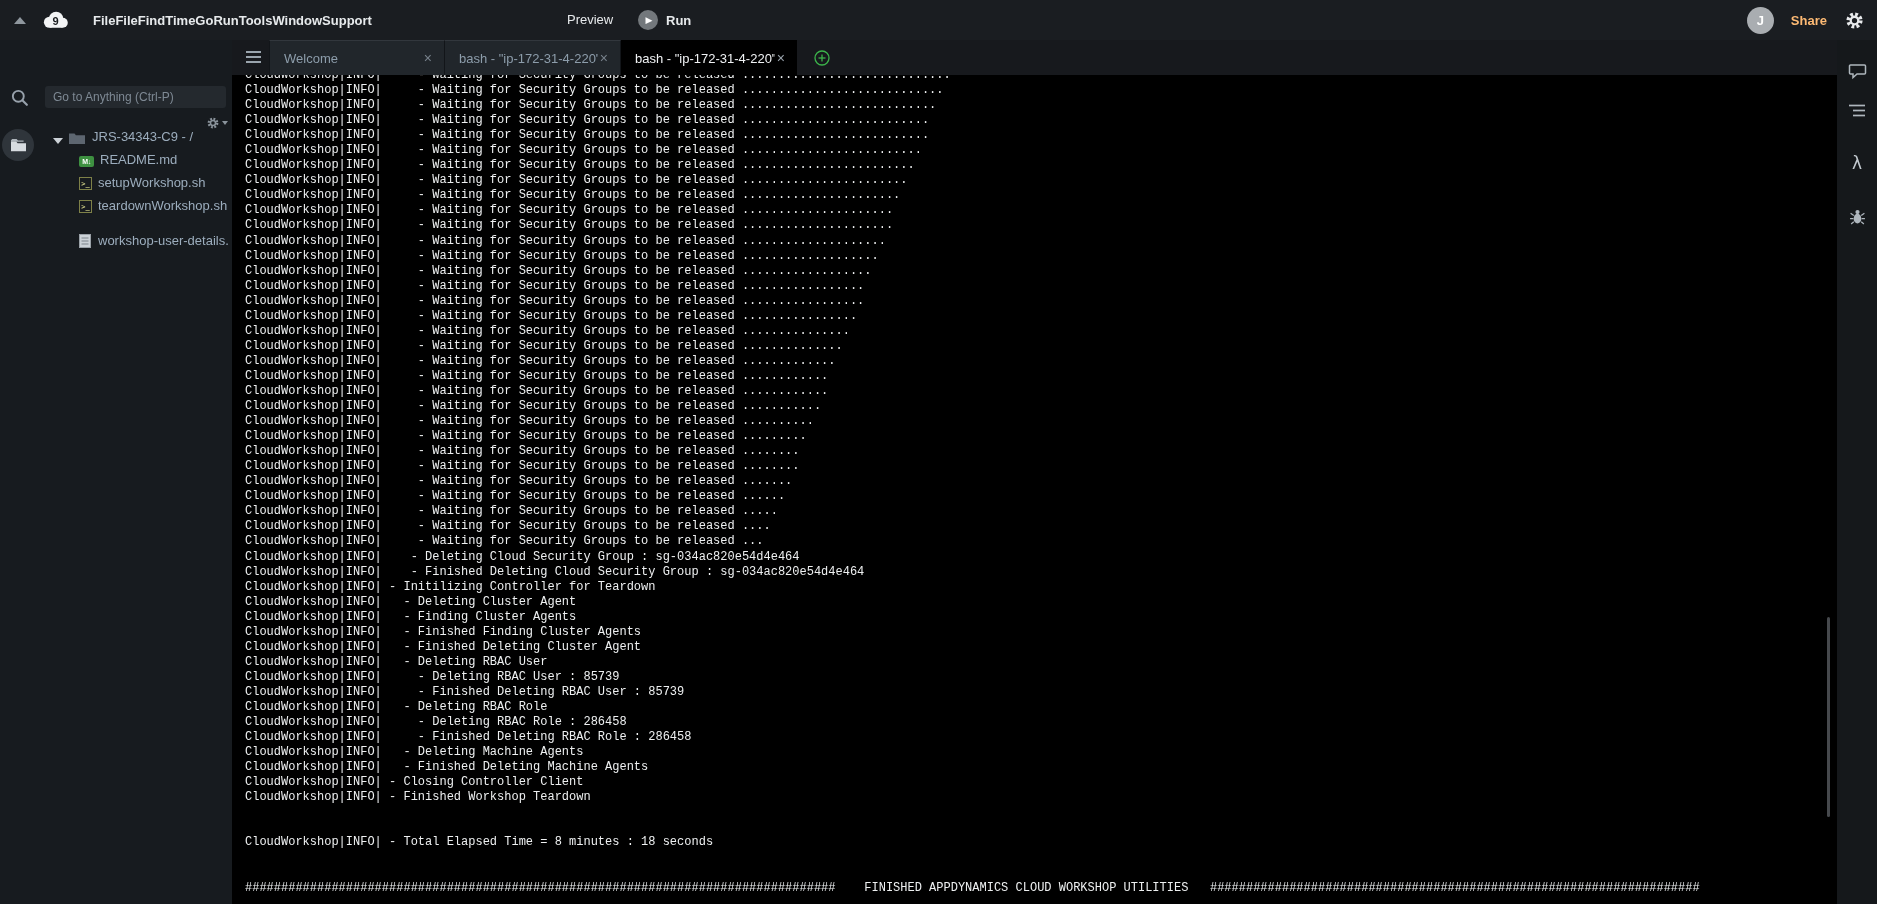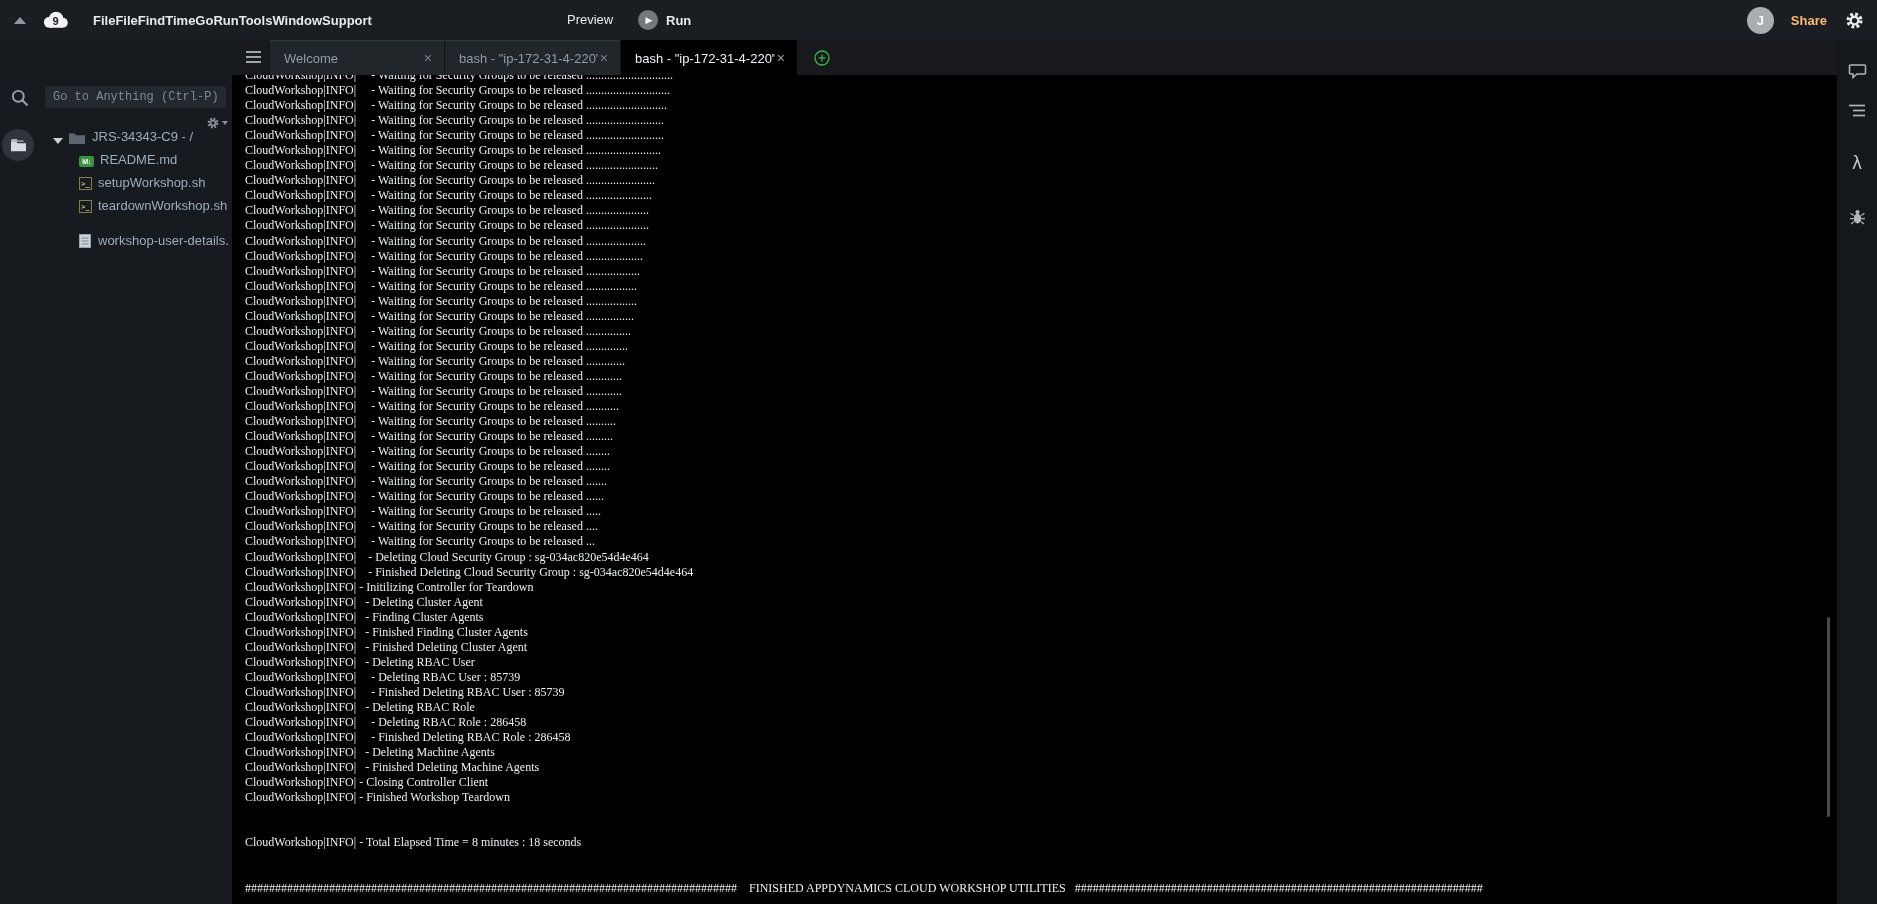--- a/index.html
+++ b/index.html
@@ -25,21 +25,21 @@
   .topbar-right { position:absolute; right:12px; top:0; height:40px; display:flex; align-items:center; gap:17px; }
   .avatar { width:27px; height:27px; border-radius:50%; background:#a9adb1; color:#ffffff; font-size:13px; font-weight:700;
     display:flex; align-items:center; justify-content:center; cursor:pointer; }
   .share-label { color:#fdba74; font-size:13px; font-weight:700; cursor:pointer; }
   .gear-top { width:21px; height:21px; cursor:pointer; }
 
   
   .sidebar { position:absolute; left:0; top:40px; width:232px; height:864px; background:#171b1f; }
   .search-icon { position:absolute; left:10px; top:48px; width:19px; height:19px; cursor:pointer; }
   .goto-input { position:absolute; left:45px; top:46px; width:181px; height:22px; background:#24292e; border:none; border-radius:3px;
-    color:#7e8994; font-size:12px; padding:0 8px; font-family:Liberation Mono, monospace; outline:none; }
+    color:#7e8994; font-size:12px; padding:0 8px; font-family:Liberation Sans, sans-serif; outline:none; }
   .goto-input::placeholder { color:#7e8994; }
   .panel-btn { position:absolute; left:2px; top:89px; width:32px; height:32px; border-radius:50%; background:#2f353b;
     display:flex; align-items:center; justify-content:center; cursor:pointer; }
 
   .tree-row { position:absolute; height:23px; display:flex; align-items:flex-end; cursor:pointer; }
   .tree-label { color:#9cadbd; font-size:13px; white-space:nowrap; }
   .chev-down { width:0; height:0; border-left:5px solid transparent; border-right:5px solid transparent; border-top:6px solid #ccd2d7; margin-right:6px; }
   .folder-ico { margin-right:7px; }
   .md-ico { width:15px; height:11px; background:#3e9141; border-radius:2px; color:#fff; font-size:7px; font-weight:700;
     display:flex; align-items:center; justify-content:center; margin-right:6px; letter-spacing:-0.5px; }
@@ -58,21 +58,21 @@
   .tab.first { border-left:1px solid #121519; }
   .tab .t-label { flex:1; color:#8d9dab; font-size:13px; white-space:nowrap; overflow:hidden; }
   .tab .t-close { color:#78828c; font-size:14px; padding:0 2px; cursor:pointer; }
   .tab.active { background:#000000; border-top:1px solid #000; border-right:none; }
   .tab.active .t-label { color:#f0f2f4; }
   .tab.active .t-close { color:#9aa4ad; }
   .plus-btn { position:absolute; left:582px; top:10px; width:16px; height:16px; cursor:pointer; }
 
   
   .terminal { position:absolute; left:232px; top:75px; width:1605px; height:829px; background:#000; overflow:hidden; cursor:text; }
-  .terminal pre { margin:-7px 0 0 0; padding:0 0 0 13px; font-family:Liberation Serif, serif;
+  .terminal pre { margin:-7px 0 0 0; padding:0 0 0 13px; font-family:Liberation Mono, monospace;
     font-size:12px; line-height:15.05px; color:#eef0f1; white-space:pre; }
   .scroll-thumb { position:absolute; right:7px; top:542px; width:3px; height:200px; background:#46494d; border-radius:2px; cursor:pointer; }
 
   
   .rightstrip { position:absolute; left:1837px; top:40px; width:40px; height:864px; background:#15181b; }
   .rs-icon { position:absolute; left:0; width:40px; display:flex; justify-content:center; cursor:pointer; }
   .lambda { color:#c3cad0; font-size:17px; font-family:"DejaVu Sans",sans-serif; }
 </style>
 </head>
 <body>

